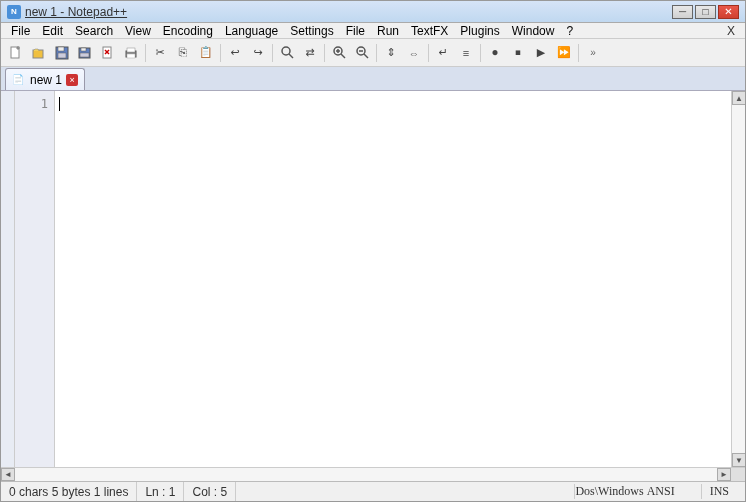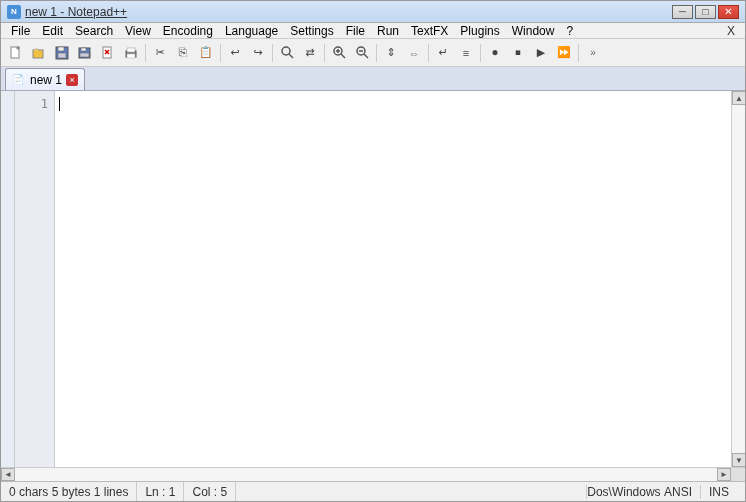--- a/index.html
+++ b/index.html
@@ -307,21 +307,22 @@
       height: 100%;
       display: flex;
       align-items: center;
     }
     .status-section:first-child {
       padding-left: 0;
     }
     .status-right {
       margin-left: auto;
       display: flex;
-      gap: 0;
+      gap: 18px;
+      font-family: Liberation Serif, serif;
     }
     .status-right .status-section {
       border-right: none;
       border-left: 1px solid #ccc;
     }
   </style>
 </head>
 <body>
 
 <div class="window">

